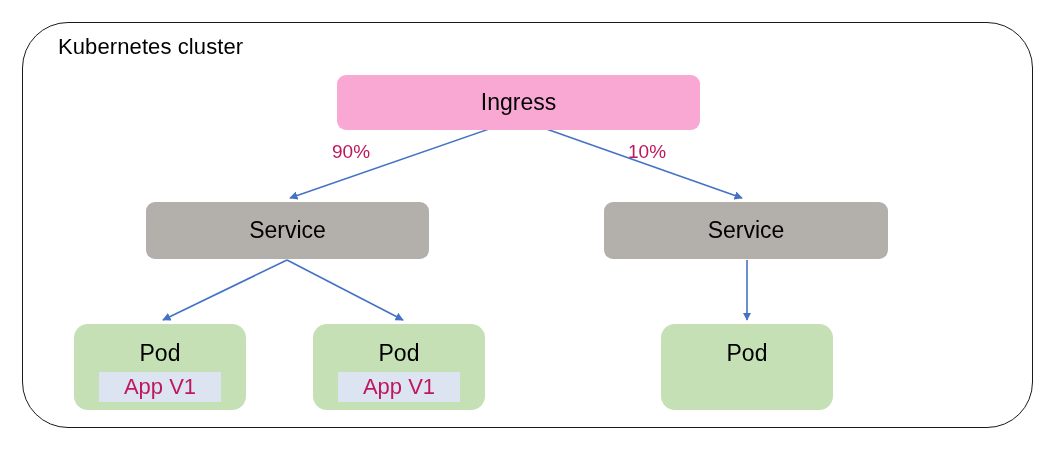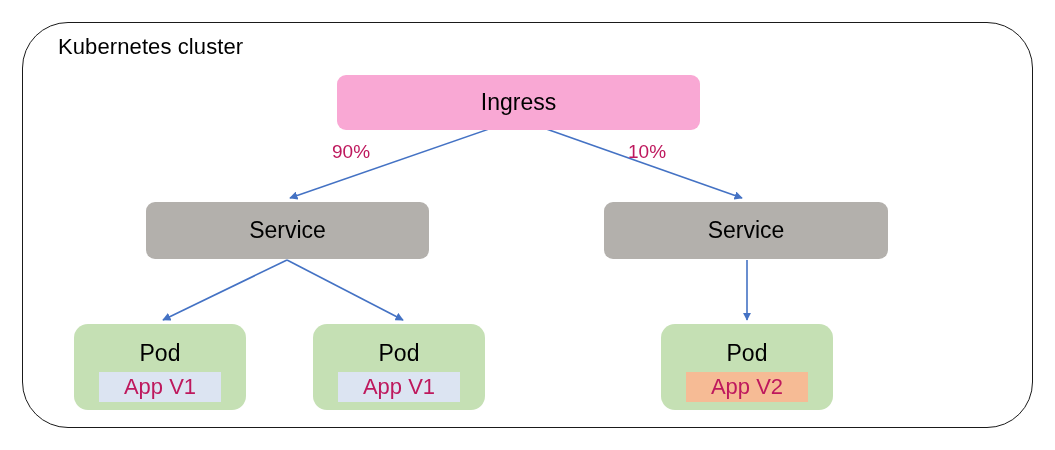--- a/index.html
+++ b/index.html
@@ -136,16 +136,15 @@
     <span class="app-chip" id="chip-1" style="width: 122px; height: 30px; background: rgb(220, 228, 242);">App V1</span>
   </div>
 
   <div class="node node-pod pod" id="n-pod-2" style="left: 313px; top: 324px; width: 172px; height: 86px; background: rgb(197, 224, 180);">
     <span class="node-label">Pod</span>
     <span class="app-chip" id="chip-2" style="width: 122px; height: 30px; background: rgb(220, 228, 242);">App V1</span>
   </div>
 
   <div class="node node-pod pod" id="n-pod-3" style="left: 661px; top: 324px; width: 172px; height: 86px; background: rgb(197, 224, 180);">
     <span class="node-label">Pod</span>
-    <span class="app-chip" id="chip-3" style="width: 122px; height: 30px; background: rgb(246, 187, 149);">App V2</span>
   </div>
 
 </div>
 
 </body></html>

